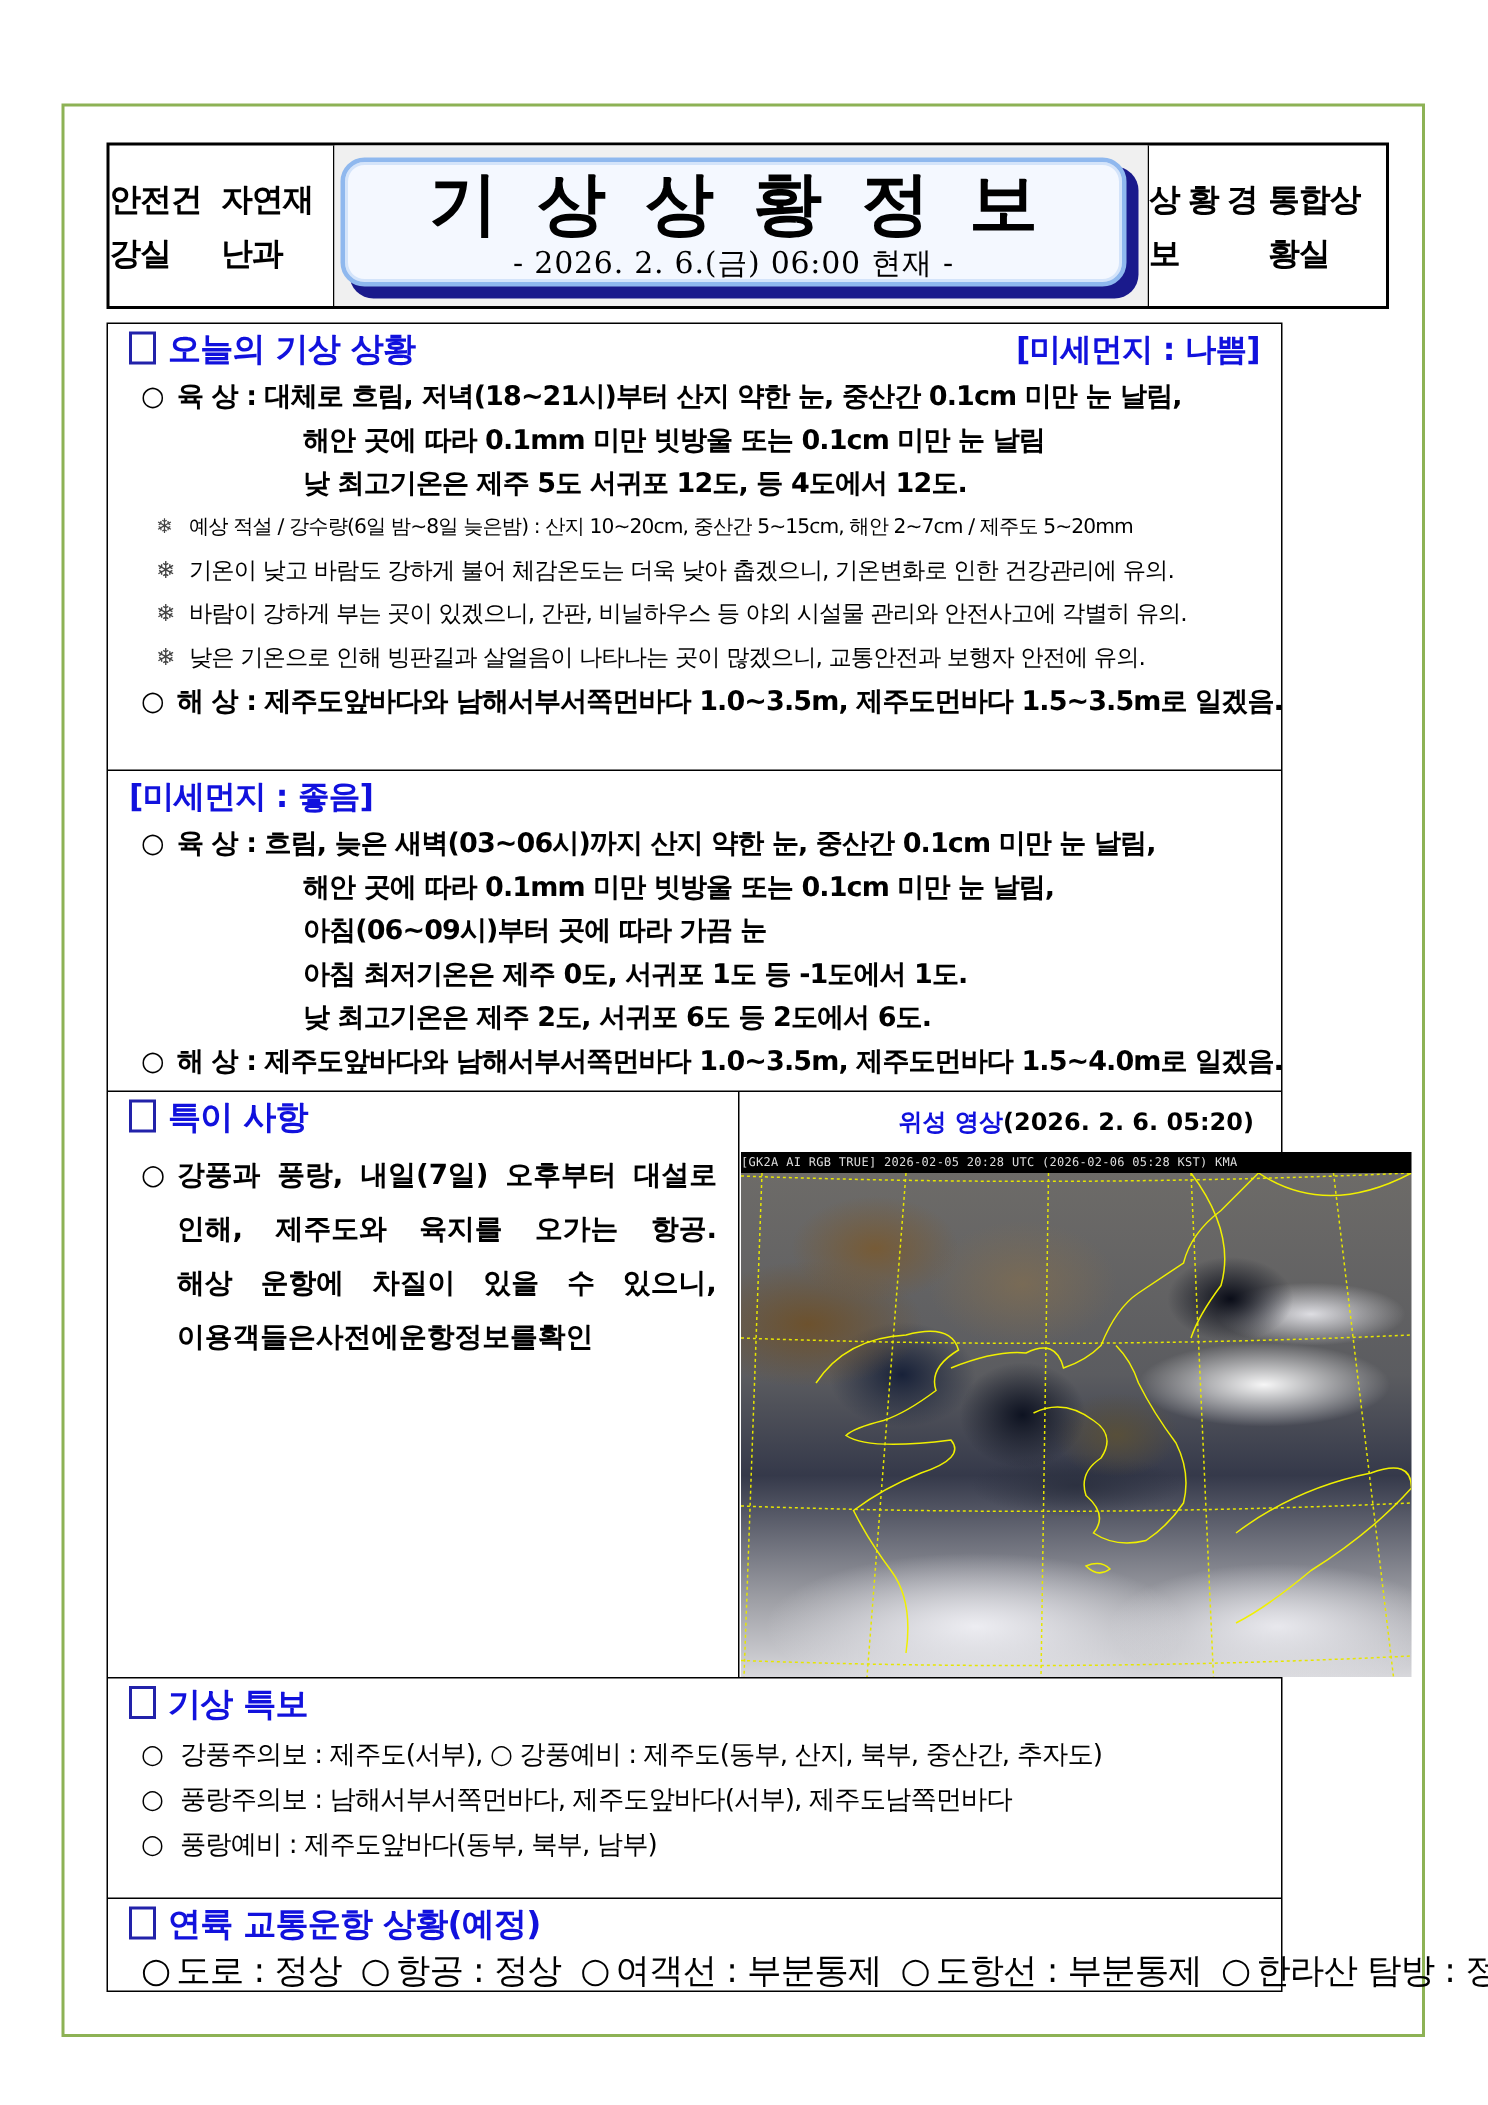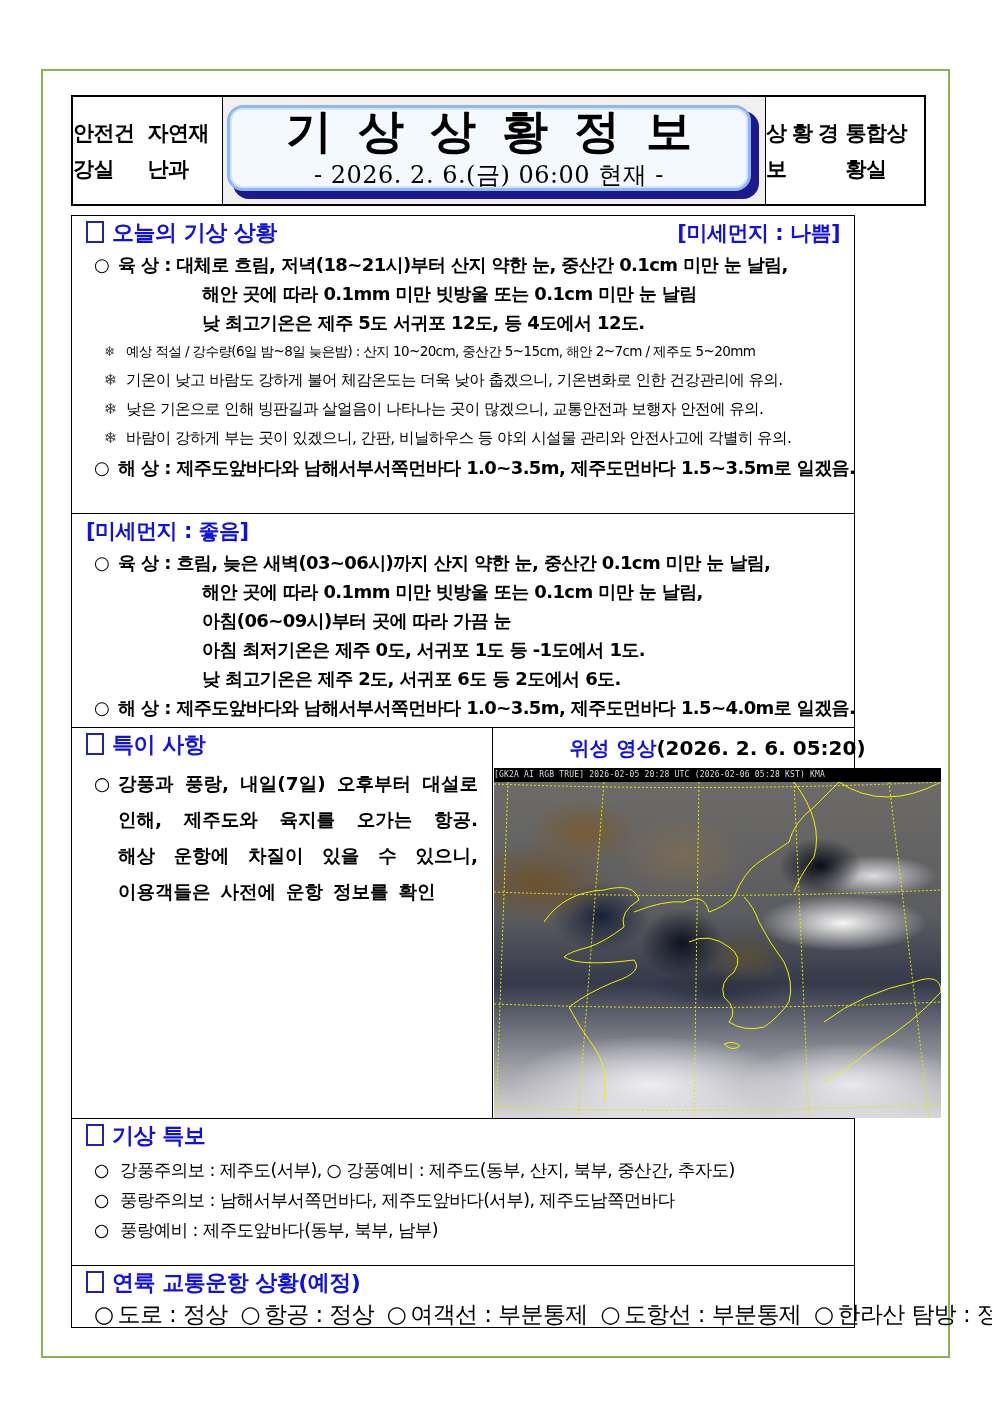--- a/index.html
+++ b/index.html
@@ -30,25 +30,25 @@
     position: absolute; left: 10px; top: 14px; width: 526px; height: 88px;
     background: #1a1a8c; border-radius: 16px;
   }
   .title-box {
     position: absolute; left: 4px; top: 8px; width: 524px; height: 86px;
     background: #f4f8ff; border: 3px solid #8fb8ee; border-radius: 16px;
     box-shadow: inset 0 0 0 2px #d4e4fa;
     text-align: center;
   }
   .title-main {
-    font-family: Liberation Mono, monospace; font-weight: bold; font-size: 46px;
+    font-family: Liberation Sans, sans-serif; font-weight: bold; font-size: 46px;
     letter-spacing: 26px; line-height: 54px; margin-top: 0px; padding-left: 26px;
   }
   .title-sub {
-    font-family: "DejaVu Serif", "Liberation Serif", serif; font-size: 24px; line-height: 26px;
+    font-family: "DejaVu Serif", "Liberation Serif", serif; font-size: 20px; line-height: 26px;
     letter-spacing: 0.5px;
   }
 
   
   .main {
     position: absolute; left: 71px; top: 215px; width: 784px; height: 1113px;
     border: 1.5px solid #000;
   }
   .sec { position: absolute; left: 0; width: 100%; border-bottom: 1.5px solid #000; }
   .sec-head {
@@ -91,21 +91,21 @@
     padding: 4px 14px 0 22px; font-size: 18.5px; line-height: 36px; font-weight: bold;
     letter-spacing: 0px;
   }
   .special-body .row { display: flex; white-space: nowrap; }
   .special-body .row .circ { width: 24px; font-weight: normal; }
   .special-body .row .txt { flex: 1; display: flex; justify-content: space-between; }
   .special-body .row.indent { padding-left: 24px; }
 
   .special-right { position: absolute; left: 422px; top: 0; width: 447px; height: 100%; }
   .sat-title {
-    text-align: center; height: 40px; line-height: 40px; font-weight: bold; font-size: 20px;
+    text-align: center; height: 40px; line-height: 40px; font-weight: bold; font-size: 16px;
   }
   .sat-title .blue { color: #1111dd; }
   .sat-caption {
     height: 14px; background: #000000; color: #ddd; font-size: 8px; line-height: 14px;
     text-align: left; font-family: "DejaVu Sans Mono", monospace; letter-spacing: 0.2px;
   }
   .sat-img {
     position: relative; width: 447px; height: 336px; overflow: hidden;
     background:
       radial-gradient(ellipse 80px 50px at 20% 15%, rgba(120,90,50,0.9), transparent 70%),
@@ -171,22 +171,22 @@
       <span class="pm">[미세먼지 : 나쁨]</span>
     </div>
     <div class="line bold">
       <span class="circ">○</span><span class="lbl">육 상 :</span>
       <span>대체로 흐림, 저녁(18~21시)부터 산지 약한 눈, 중산간 0.1cm 미만 눈 날림,</span>
     </div>
     <div class="line cont">해안 곳에 따라 0.1mm 미만 빗방울 또는 0.1cm 미만 눈 날림</div>
     <div class="line cont">낮 최고기온은 제주 5도 서귀포 12도, 등 4도에서 12도.</div>
     <div class="note small"><span class="ast">❄</span><span>예상 적설 / 강수량(6일 밤~8일 늦은밤) : 산지 10~20cm, 중산간 5~15cm, 해안 2~7cm / 제주도 5~20mm</span></div>
     <div class="note"><span class="ast">❄</span><span>기온이 낮고 바람도 강하게 불어 체감온도는 더욱 낮아 춥겠으니, 기온변화로 인한 건강관리에 유의.</span></div>
+    <div class="note"><span class="ast">❄</span><span>바람이 강하게 부는 곳이 있겠으니, 간판, 비닐하우스 등 야외 시설물 관리와 안전사고에 각별히 유의.</span></div>
     <div class="note"><span class="ast">❄</span><span>낮은 기온으로 인해 빙판길과 살얼음이 나타나는 곳이 많겠으니, 교통안전과 보행자 안전에 유의.</span></div>
-    <div class="note"><span class="ast">❄</span><span>바람이 강하게 부는 곳이 있겠으니, 간판, 비닐하우스 등 야외 시설물 관리와 안전사고에 각별히 유의.</span></div>
     <div class="line bold">
       <span class="circ">○</span><span class="lbl">해 상 :</span>
       <span>제주도앞바다와 남해서부서쪽먼바다 1.0~3.5m, 제주도먼바다 1.5~3.5m로 일겠음.</span>
     </div>
   </div>
 
   <div class="sec" id="sec-tomorrow">
     <div class="sec-head">
       <span class="pm">[미세먼지 : 좋음]</span>
     </div>
@@ -233,21 +233,21 @@
           <span class="txt">
             <span>해상</span>
             <span>운항에</span>
             <span>차질이</span>
             <span>있을</span>
             <span>수</span>
             <span>있으니,</span>
           </span>
         </div>
         <div class="row indent">
-          <span class="txt" style="flex:0 0 auto; gap:10px;">
+          <span class="txt" style="flex:0 0 auto; ">
             <span>이용객들은</span>
             <span>사전에</span>
             <span>운항</span>
             <span>정보를</span>
             <span>확인</span>
           </span>
         </div>
       </div>
     </div>
 

